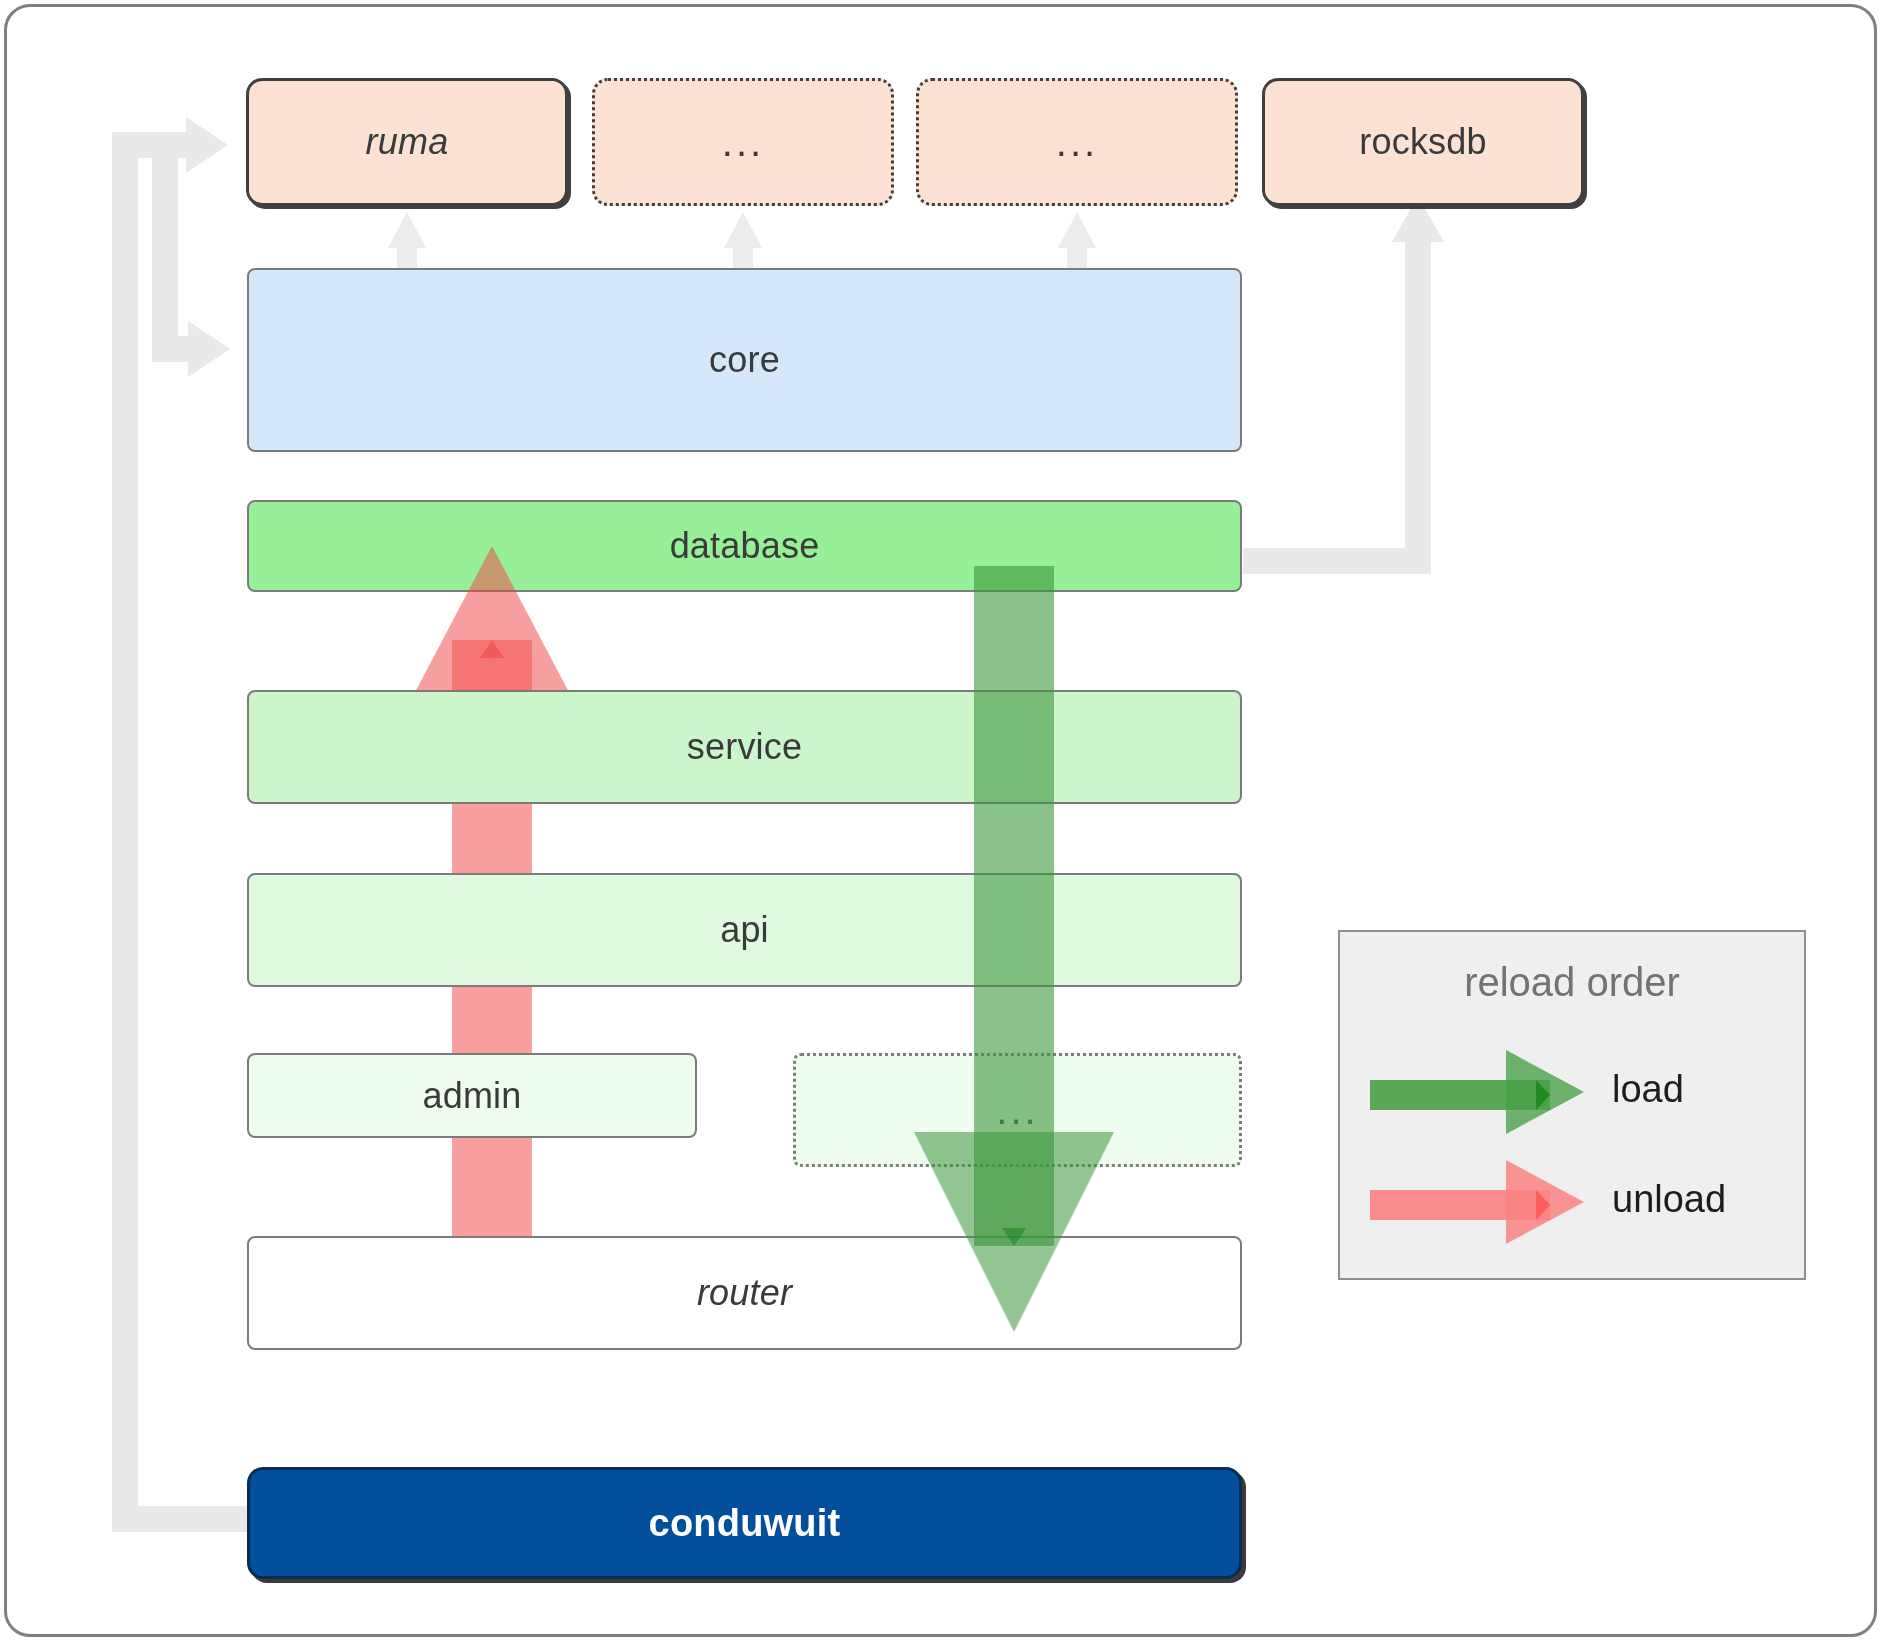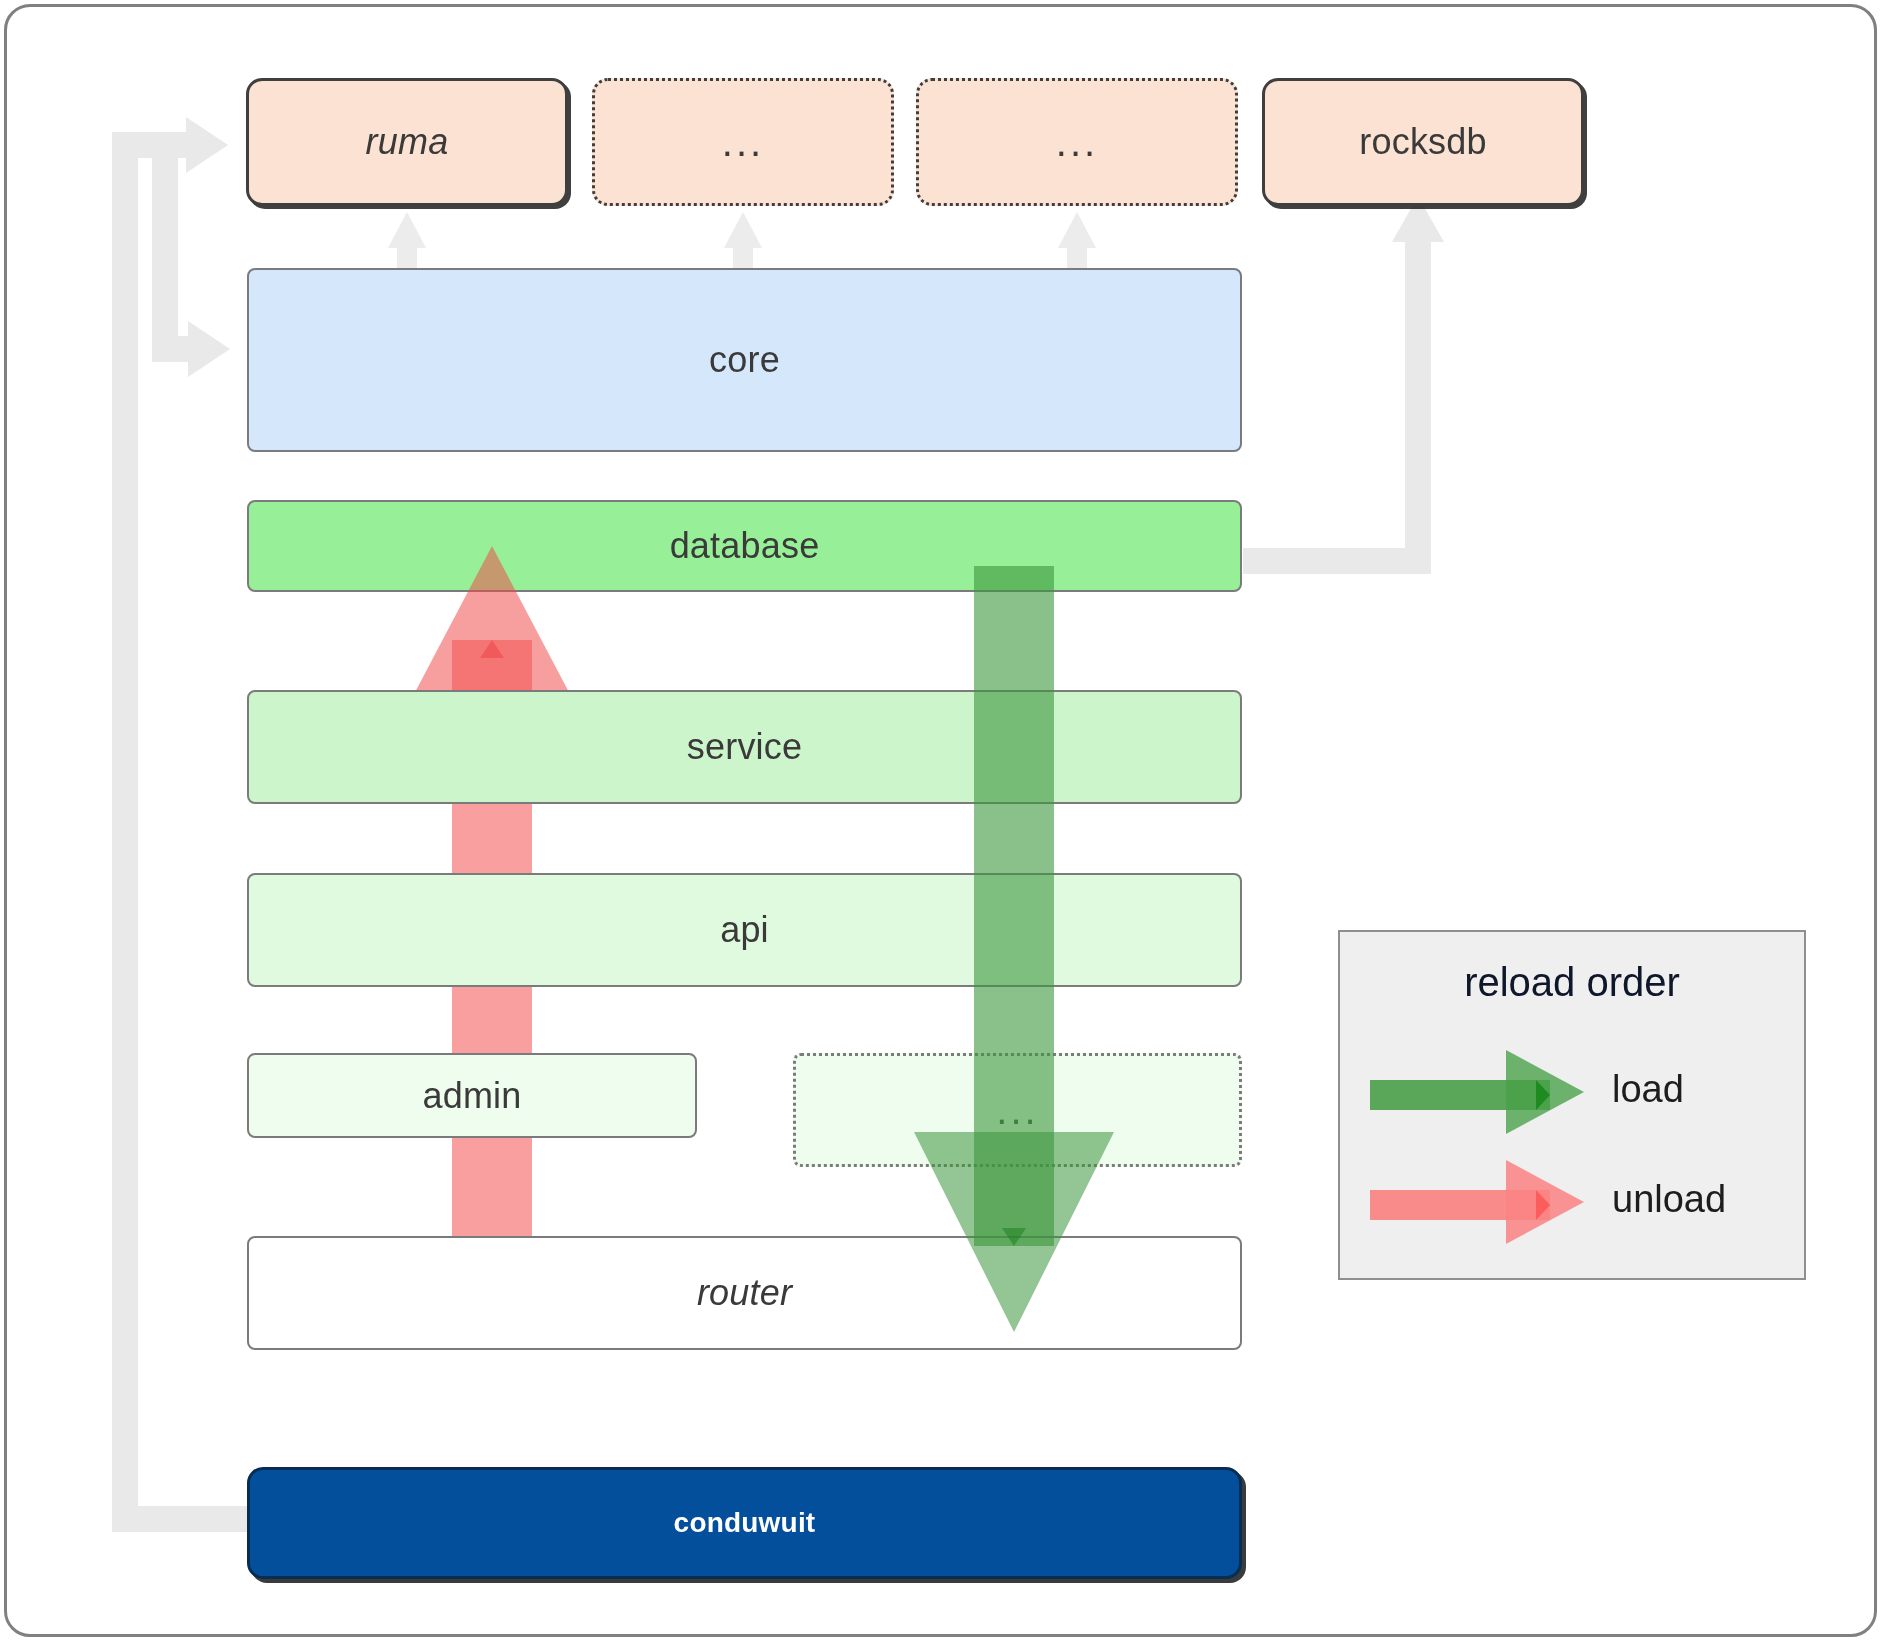--- a/index.html
+++ b/index.html
@@ -73,21 +73,21 @@
   .l-admin   {top:1053px; height:85px; width:450px; background:#effdef;}
   .l-dots    {top:1053px; height:114px; left:793px; width:449px; background:#effdef;}
   .l-router  {top:1236px; height:114px; background:#ffffff;font-style:italic;}
 
   .l-app{
     top:1467px; left:247px; width:995px; height:112px;
     background:#034f9b;
     border:3px solid #062d52;
     border-radius:16px;
     color:#ffffff;
-    font-size:28px;
+    font-size:38px;
     font-weight:bold;
     box-shadow:4px 4px 0 rgba(10,10,10,0.8);
   }
 
   .dots-glyph{
     font-size:40px;
     letter-spacing:3px;
     color:#3a3a3a;
     line-height:0.3;
   }
@@ -175,21 +175,21 @@
     width:468px; height:350px;
     background:#efefef;
     border:2px solid #8f8f8f;
     box-sizing:border-box;
   }
   #legend-title{
     position:absolute;
     left:0; top:28px; width:100%;
     text-align:center;
     font-size:40px;
-    color:#0f172a;
+    color:#737373;
   }
   .lg-row{position:absolute;left:0;width:100%;height:84px;}
   #lg-row-load{top:122px;}
   #lg-row-unload{top:232px;}
   .lg-shaft{position:absolute;left:30px;top:26px;width:180px;height:30px;}
   .lg-head{
     position:absolute;left:166px;top:-4px;width:0;height:0;
     border-top:42px solid transparent;
     border-bottom:42px solid transparent;
     border-left:78px solid;}

